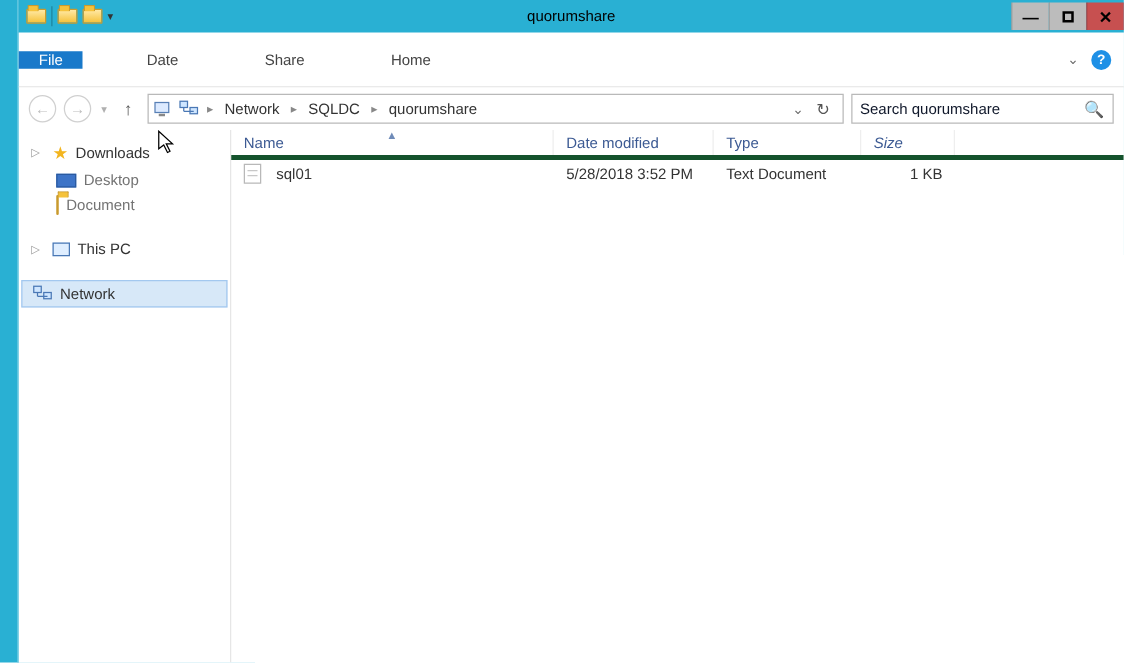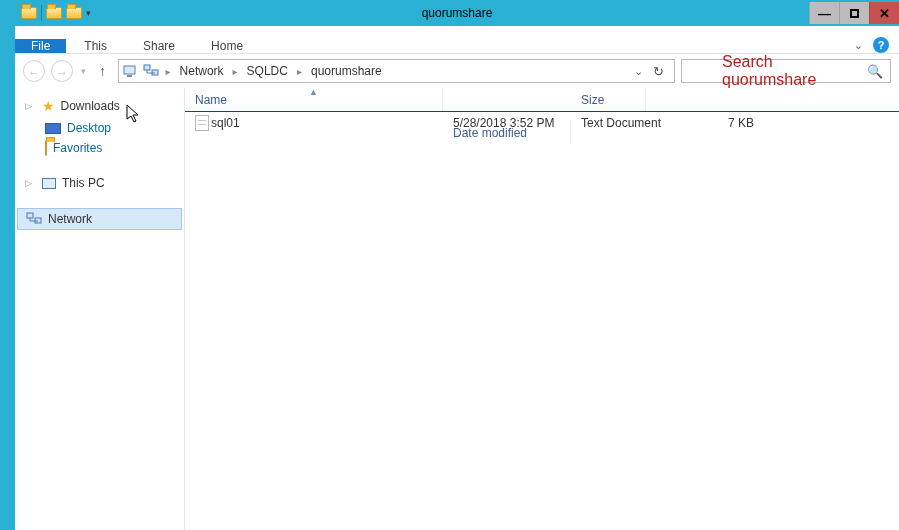--- a/index.html
+++ b/index.html
@@ -79,25 +79,26 @@
     width:7px; height:4px;
     background:#f5c23b;
     border:1px solid #c99a2e;
     border-bottom:none;
     border-radius:1px 1px 0 0;
   }
   .qat-sep { width:1px; height:16px; background: rgba(0,0,0,0.25); }
   .qat-caret { font-size:9px; color:#333; }
   
   .ribbon {
-    height: 28px;
+    height: 44px;
     background:#fff;
     border-bottom:1px solid #e3e3e3;
     display:flex;
-    align-items:flex-end;
+    align-items:center;
+    gap:33px;
   }
   .ribbon .file-tab {
     background:#1979ca;
     color:#fff;
     padding: 0 16px;
     display:flex;
     align-items:center;
     font-size:12px;
   }
   .ribbon .tab {
@@ -153,21 +154,21 @@
   .crumb-sep { color:#888; font-size:10px; padding:0 3px;}
   .addr-right {
     margin-left:auto; display:flex; align-items:center; gap:10px; padding-right:6px;
   }
   .refresh { color:#555; font-size:13px;}
   .search {
     width:210px;height:24px;border:1px solid #b9b9b9;
     display:flex;align-items:center;padding:0 6px;color:#8b8b8b;
     justify-content:space-between;
   }
-  .search .ph { font-size:16px; color:#b91c1c;margin-left:34px; }
+  .search .ph { font-size:12px; color:#0f172a; }
   .search .mag { color:#666; font-size:13px;}
   
   .body {
     flex:1;
     display:flex;
     background:#fff;
     overflow:hidden;
   }
   .sidebar {
     width:170px;
@@ -176,21 +177,21 @@
     overflow:hidden;
   }
   .side-group-title {
     display:flex;align-items:center;gap:6px;
     padding:4px 10px;
     color:#333;
   }
   .side-item {
     display:flex;align-items:center;gap:6px;
     padding:3px 10px 3px 30px;
-    color:#0369a1;
+    color:#737373;
   }
   .side-spacer { height:14px; }
   .side-root {
     display:flex;align-items:center;gap:6px;
     padding:4px 10px;
     color:#333;
   }
   .side-root.selected {
     background:#d7e8f8;
     border:1px solid #a3c8ef;
@@ -202,44 +203,44 @@
   .recent-ico { width:14px;height:14px;border:1px solid #888;background:#eef4ff;}
   .pc-ico { width:14px;height:11px;border:1px solid #4a78b5;background:#dfeeff;}
   .tri { color:#9a9a9a; font-size:9px; margin-right:4px;}
   
   .content { flex:1; display:flex; flex-direction:column; }
   .cols {
     height:24px;
     display:flex;
     font-size:12px;
     color:#3c5a93;
-    border-bottom:1px solid #14532d;
-    align-items:flex-start;
+    border-bottom:4px solid #14532d;
+    align-items:flex-end;
   }
   .col { padding-left:10px; position:relative; border-right:1px solid #eee; height:100%; display:flex; align-items:center;}
   .col.name { width:258px; }
   .col.date { width:128px;margin-top:33px; }
   .col.type { width:118px; }
-  .col.size { width:75px; justify-content:flex-start;}
+  .col.size { width:75px; justify-content:flex-start;font-style:italic;}
   .sort-arrow {
     position:absolute;
     top:-1px; left:50%;
     transform:translateX(-50%);
     font-size:9px;
     color:#6f8bb8;
   }
   .row {
     height:22px;
     display:flex;
     align-items:center;
     font-size:12px;
     color:#333;
   }
   .cell { padding-left:10px; }
-  .cell.name { width:258px; display:flex; align-items:center; gap:2px;}
+  .cell.name { width:258px; display:flex; align-items:center; gap:12px;}
   .cell.date { width:128px; }
   .cell.type { width:118px; }
   .cell.size { width:75px; text-align:right; padding-right:10px;}
   .txt-ico {
     width:14px;height:16px;border:1px solid #b8b8b8;background:#fff;position:relative;
   }
   .txt-ico::before,.txt-ico::after{
     content:"";position:absolute;left:2px;right:2px;height:1px;background:#c8c8c8;
   }
   .txt-ico::before{ top:4px;}
@@ -274,21 +275,21 @@
           <span class="sq"></span>
         </div>
       <div class="winbtn close">
           <span class="g">✕</span>
         </div>
     </div>
   </div>
 
   <div class="ribbon">
     <div class="file-tab">File</div>
-    <div class="tab">This</div>
+    <div class="tab">Date</div>
     <div class="tab">Share</div>
     <div class="tab">Home</div>
     <div class="ribbon-right">
       <span class="chev">⌄</span>
       <span class="help-ico">?</span>
     </div>
   </div>
 
   <div class="navrow">
     <div class="circ">←</div>
@@ -338,21 +339,21 @@
         <span>Downloads</span>
       </div>
       <div class="side-item">
         <span class="desk-ico"></span>
         <span>Desktop</span>
       </div>
       <div class="side-item">
         <span>
           <span class="folder-ico" style="transform:scale(0.9)"></span>
         </span>
-        <span>Favorites</span>
+        <span>Document</span>
       </div>
 
       <div class="side-spacer"></div>
 
       <div class="side-root">
         <span class="tri">▷</span>
         <span class="pc-ico"></span>
         <span>This PC</span>
       </div>
 
@@ -373,33 +374,36 @@
 
     <div class="content">
       <div class="cols">
         <div class="col name">
           <span>Name</span>
           <span class="sort-arrow">▲</span>
         </div>
         <div class="col date">
           <span>Date modified</span>
         </div>
+        <div class="col type">
+          <span>Type</span>
+        </div>
         <div class="col size">
           <span>Size</span>
         </div>
       </div>
 
       <div class="row">
         <div class="cell name">
           <span class="txt-ico"></span>
           <span>sql01</span>
         </div>
         <div class="cell date">5/28/2018 3:52 PM</div>
         <div class="cell type">Text Document</div>
-        <div class="cell size">7 KB</div>
+        <div class="cell size">1 KB</div>
       </div>
     </div>
   </div>
 </div>
 
 <div class="cursor">
   <svg width="16" height="20">
     <path d="M1 1 L1 15 L5 12 L8 18 L10 17 L7 11 L12 11 Z" fill="#fff" stroke="#000" stroke-width="1"></path>
   </svg>
 </div>

